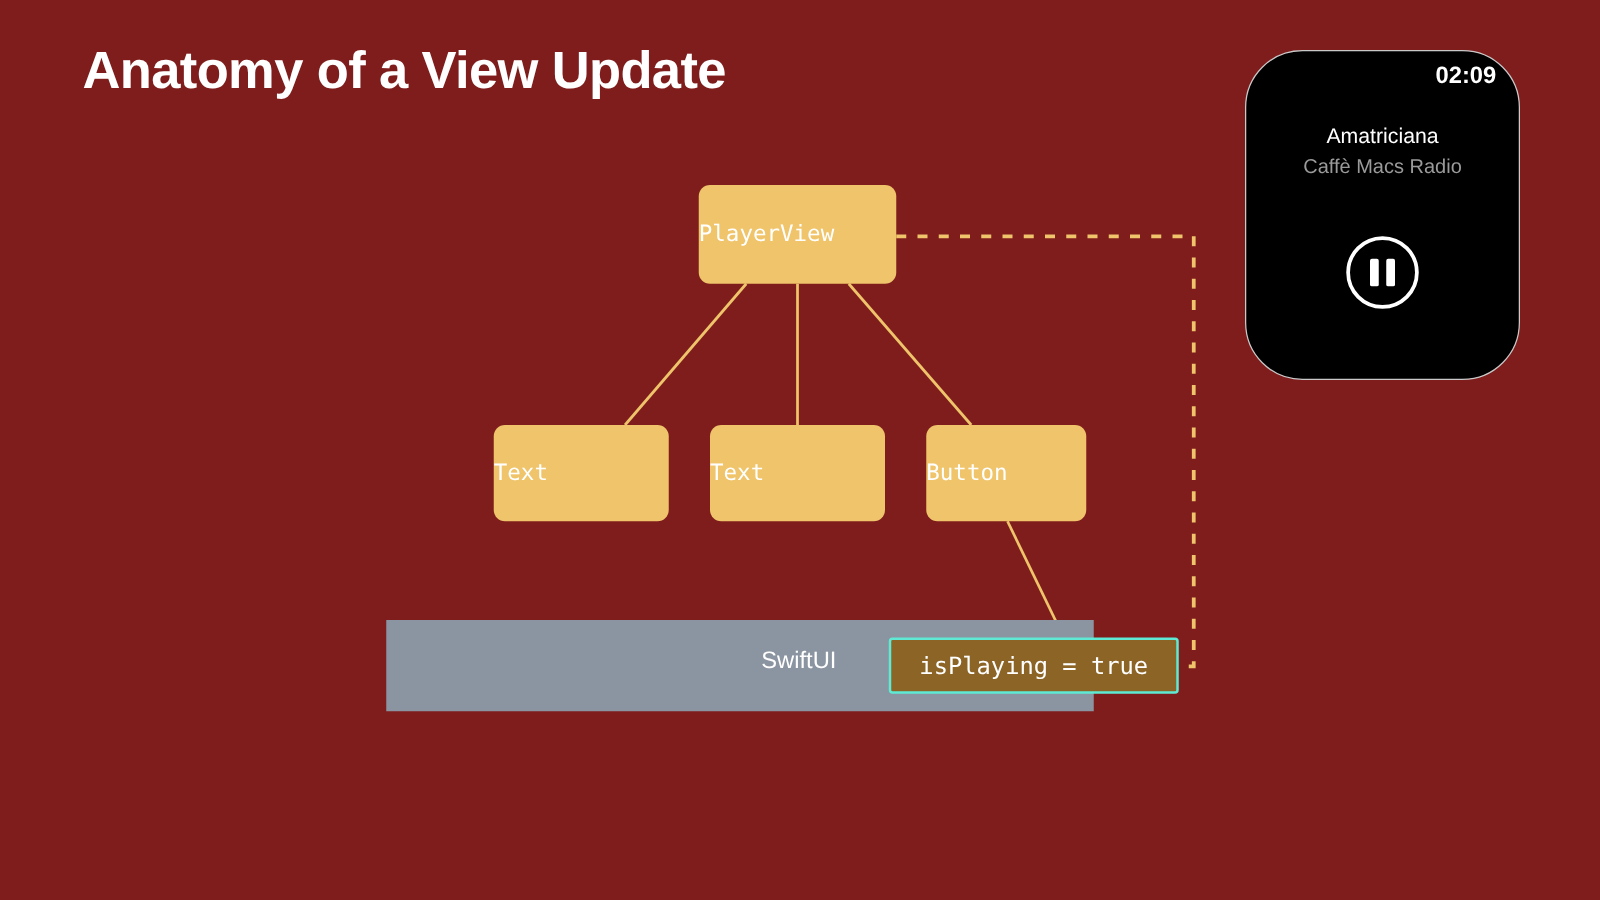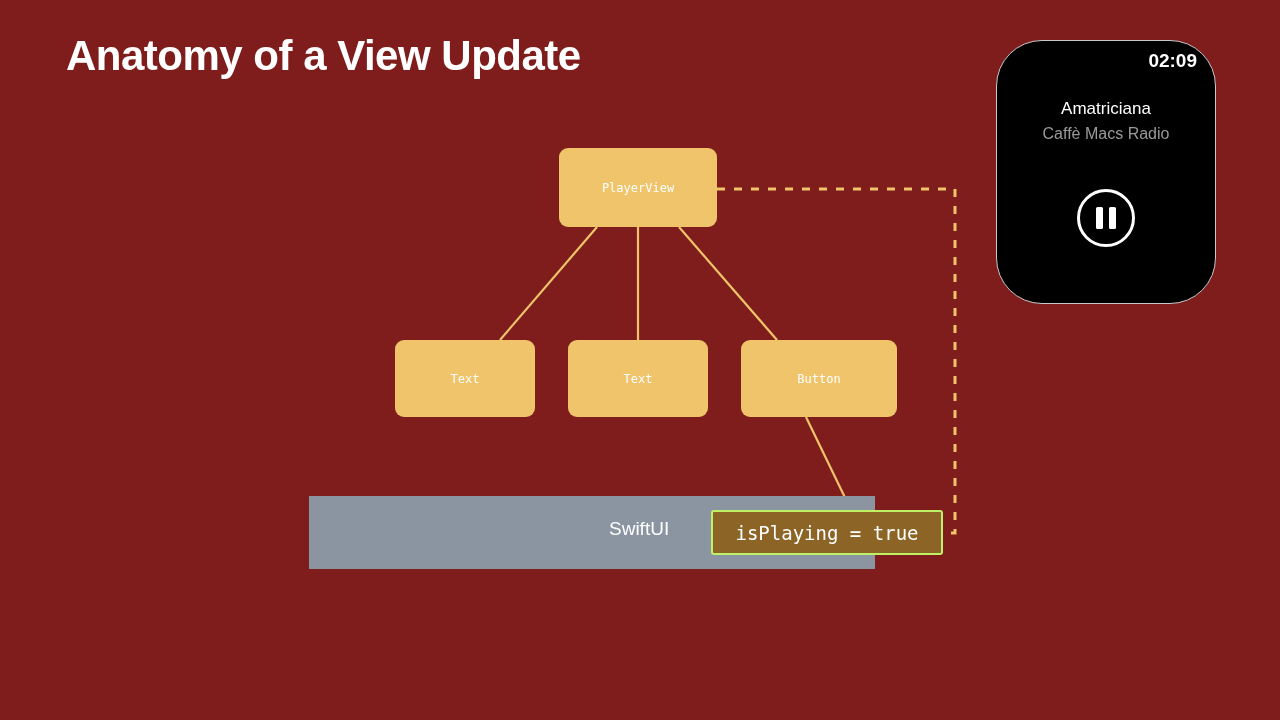--- a/index.html
+++ b/index.html
@@ -38,24 +38,23 @@
     pointer-events: none;
   }
 
   
   .node {
     position: absolute;
     background: #efc46a;
     border-radius: 9px;
     color: #ffffff;
     font-family: "DejaVu Sans Mono", "Liberation Mono", monospace;
-    font-size: 12px;
-    display: flex;
-    align-items: center;
-    justify-content: center;
+    font-size: 18px;
+    display: flex;
+    align-items: center;
     box-sizing: border-box;
   }
   #node-playerview {
     left: 559px;
     top: 148px;
     width: 158px;
     height: 79px;
   }
   #node-text-1 {
     left: 395px;
@@ -65,21 +64,21 @@
   }
   #node-text-2 {
     left: 568px;
     top: 340px;
     width: 140px;
     height: 77px;
   }
   #node-button {
     left: 741px;
     top: 340px;
-    width: 156px;
+    width: 128px;
     height: 77px;
   }
 
   
   #swiftui-bar {
     position: absolute;
     left: 309px;
     top: 496px;
     width: 566px;
     height: 73px;
@@ -96,21 +95,21 @@
     color: #ffffff;
     font-family: "Liberation Sans", sans-serif;
   }
   #state-box {
     position: absolute;
     left: 402px;
     top: 14px;
     width: 232px;
     height: 45px;
     background: #8b6426;
-    border: 2px solid #bef264;
+    border: 2px solid #5eead4;
     border-radius: 3px;
     box-sizing: border-box;
     display: flex;
     align-items: center;
     justify-content: center;
     color: #ffffff;
     font-family: "DejaVu Sans Mono", "Liberation Mono", monospace;
     font-size: 19px;
   }
 

